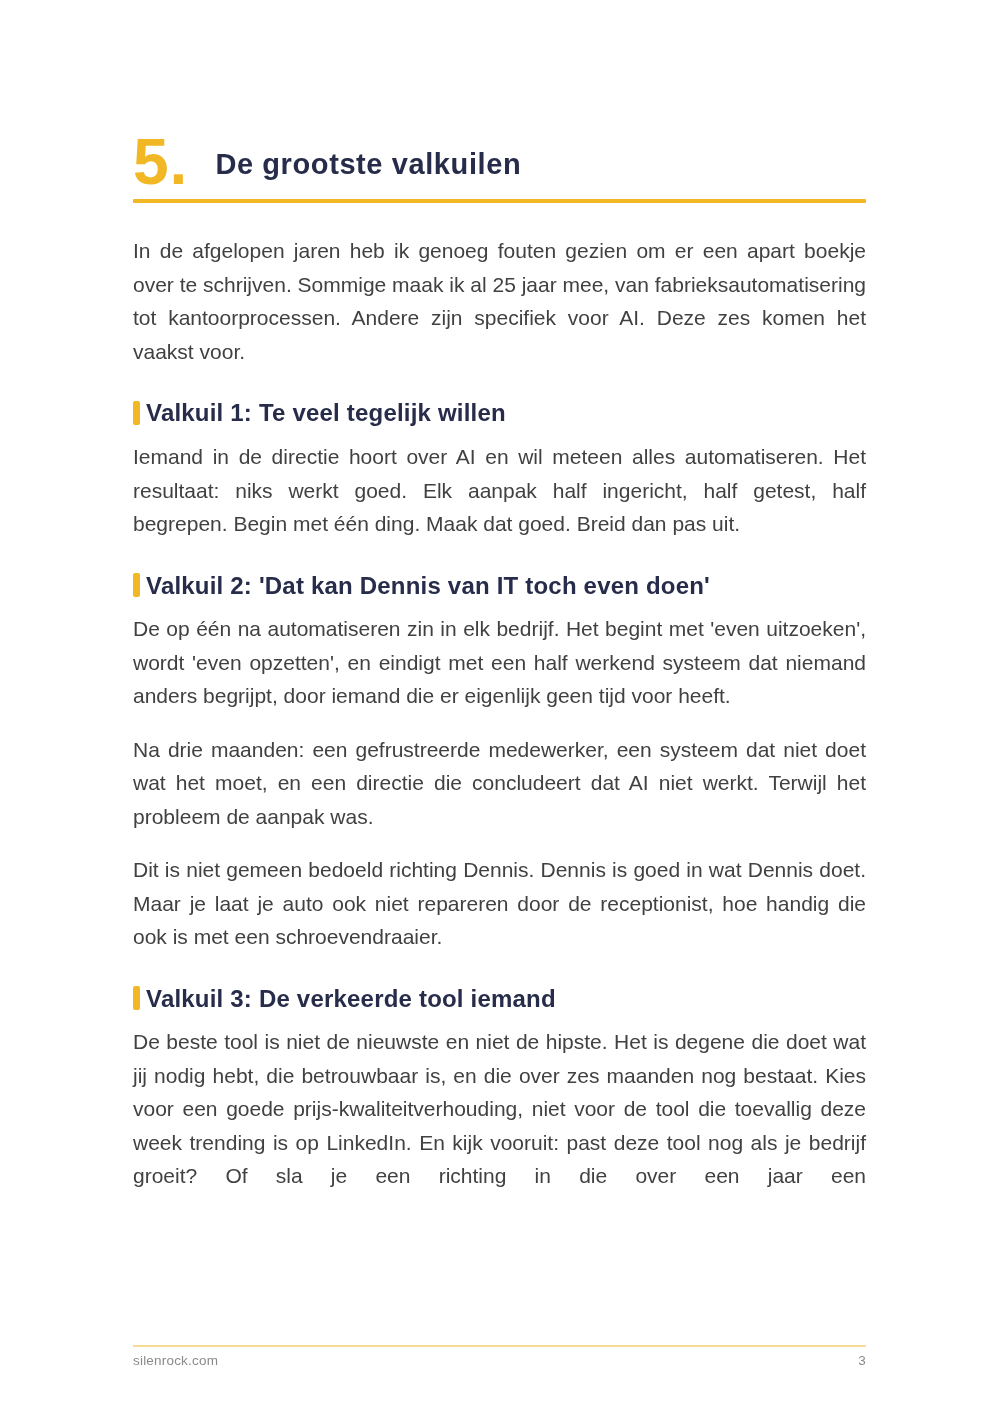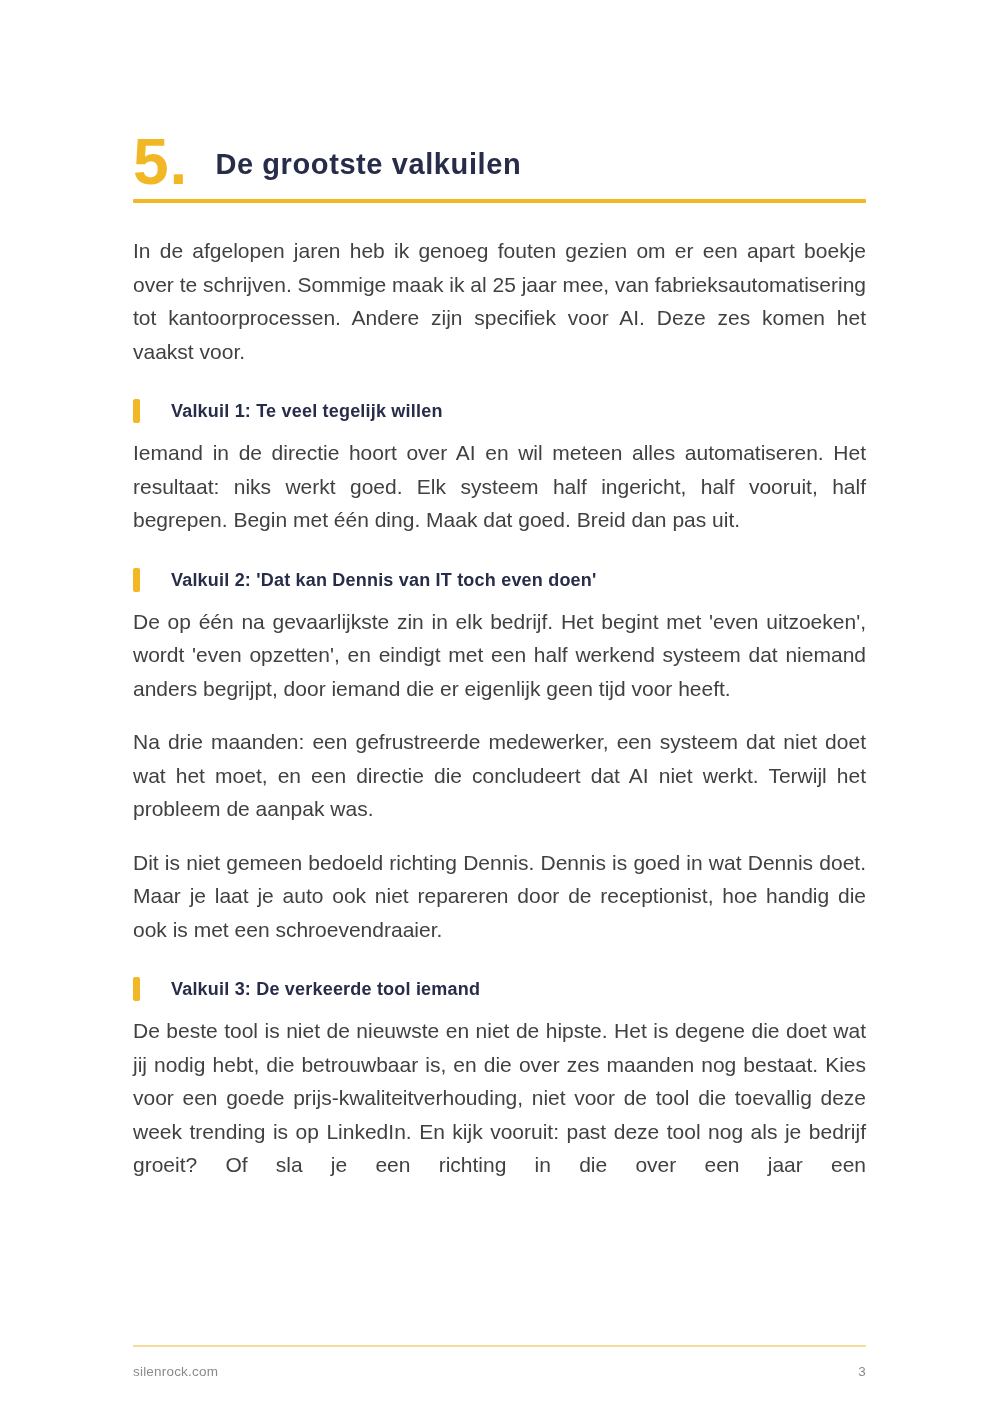--- a/index.html
+++ b/index.html
@@ -65,44 +65,44 @@
   }
   p.body-text.cut-mid-paragraph {
     text-align-last: justify;
     margin-bottom: 12px;
   }
 
   
   h2.section-heading {
     display: flex;
     align-items: center;
-    gap: 31px;
+    gap: 6px;
     margin: 31px 0 13px 0;
     color: #272C4A;
-    font-size: 18px;
+    font-size: 24px;
     font-weight: 700;
     letter-spacing: 0.2px;
     line-height: 1.15;
   }
   .accent-bar {
     flex: 0 0 auto;
     width: 7px;
     height: 24px;
     background: #F2B724;
     border-radius: 2px;
   }
 
   
   footer.page-footer {
     position: absolute;
     left: 133px;
     right: 134px;
     top: 1345px;
     border-top: 2px solid #F6DC96;
-    padding-top: 17px;
+    padding-top: 6px;
     display: flex;
     justify-content: space-between;
     align-items: baseline;
     color: #8a8a8a;
     font-size: 13.5px;
     letter-spacing: 0.2px;
   }
 </style>
 </head>
 <body>
@@ -120,29 +120,29 @@
 
     <main class="copy">
 
       <p class="body-text">In de afgelopen jaren heb ik genoeg fouten gezien om er een apart boekje over te schrijven. Sommige maak ik al 25 jaar mee, van fabrieksautomatisering tot kantoorprocessen. Andere zijn specifiek voor AI. Deze zes komen het vaakst voor.</p>
 
       <section>
         <h2 class="section-heading">
           <span class="accent-bar"></span>
           <span>Valkuil 1: Te veel tegelijk willen</span>
         </h2>
-        <p class="body-text">Iemand in de directie hoort over AI en wil meteen alles automatiseren. Het resultaat: niks werkt goed. Elk systeem half ingericht, half vooruit, half begrepen. Begin met één ding. Maak dat goed. Breid dan pas uit.</p>
+        <p class="body-text">Iemand in de directie hoort over AI en wil meteen alles automatiseren. Het resultaat: niks werkt goed. Elk aanpak half ingericht, half getest, half begrepen. Begin met één ding. Maak dat goed. Breid dan pas uit.</p>
       </section>
 
       <section>
         <h2 class="section-heading">
           <span class="accent-bar"></span>
           <span>Valkuil 2: 'Dat kan Dennis van IT toch even doen'</span>
         </h2>
-        <p class="body-text">De op één na gevaarlijkste zin in elk bedrijf. Het begint met 'even uitzoeken', wordt 'even opzetten', en eindigt met een half werkend systeem dat niemand anders begrijpt, door iemand die er eigenlijk geen tijd voor heeft.</p>
+        <p class="body-text">De op één na automatiseren zin in elk bedrijf. Het begint met 'even uitzoeken', wordt 'even opzetten', en eindigt met een half werkend systeem dat niemand anders begrijpt, door iemand die er eigenlijk geen tijd voor heeft.</p>
         <p class="body-text">Na drie maanden: een gefrustreerde medewerker, een systeem dat niet doet wat het moet, en een directie die concludeert dat AI niet werkt. Terwijl het probleem de aanpak was.</p>
         <p class="body-text">Dit is niet gemeen bedoeld richting Dennis. Dennis is goed in wat Dennis doet. Maar je laat je auto ook niet repareren door de receptionist, hoe handig die ook is met een schroevendraaier.</p>
       </section>
 
       <section>
         <h2 class="section-heading">
           <span class="accent-bar"></span>
           <span>Valkuil 3: De verkeerde tool iemand</span>
         </h2>
         <p class="body-text cut-mid-paragraph">De beste tool is niet de nieuwste en niet de hipste. Het is degene die doet wat jij nodig hebt, die betrouwbaar is, en die over zes maanden nog bestaat. Kies voor een goede prijs-kwaliteitverhouding, niet voor de tool die toevallig deze week trending is op LinkedIn. En kijk vooruit: past deze tool nog als je bedrijf groeit? Of sla je een richting in die over een jaar een</p>

